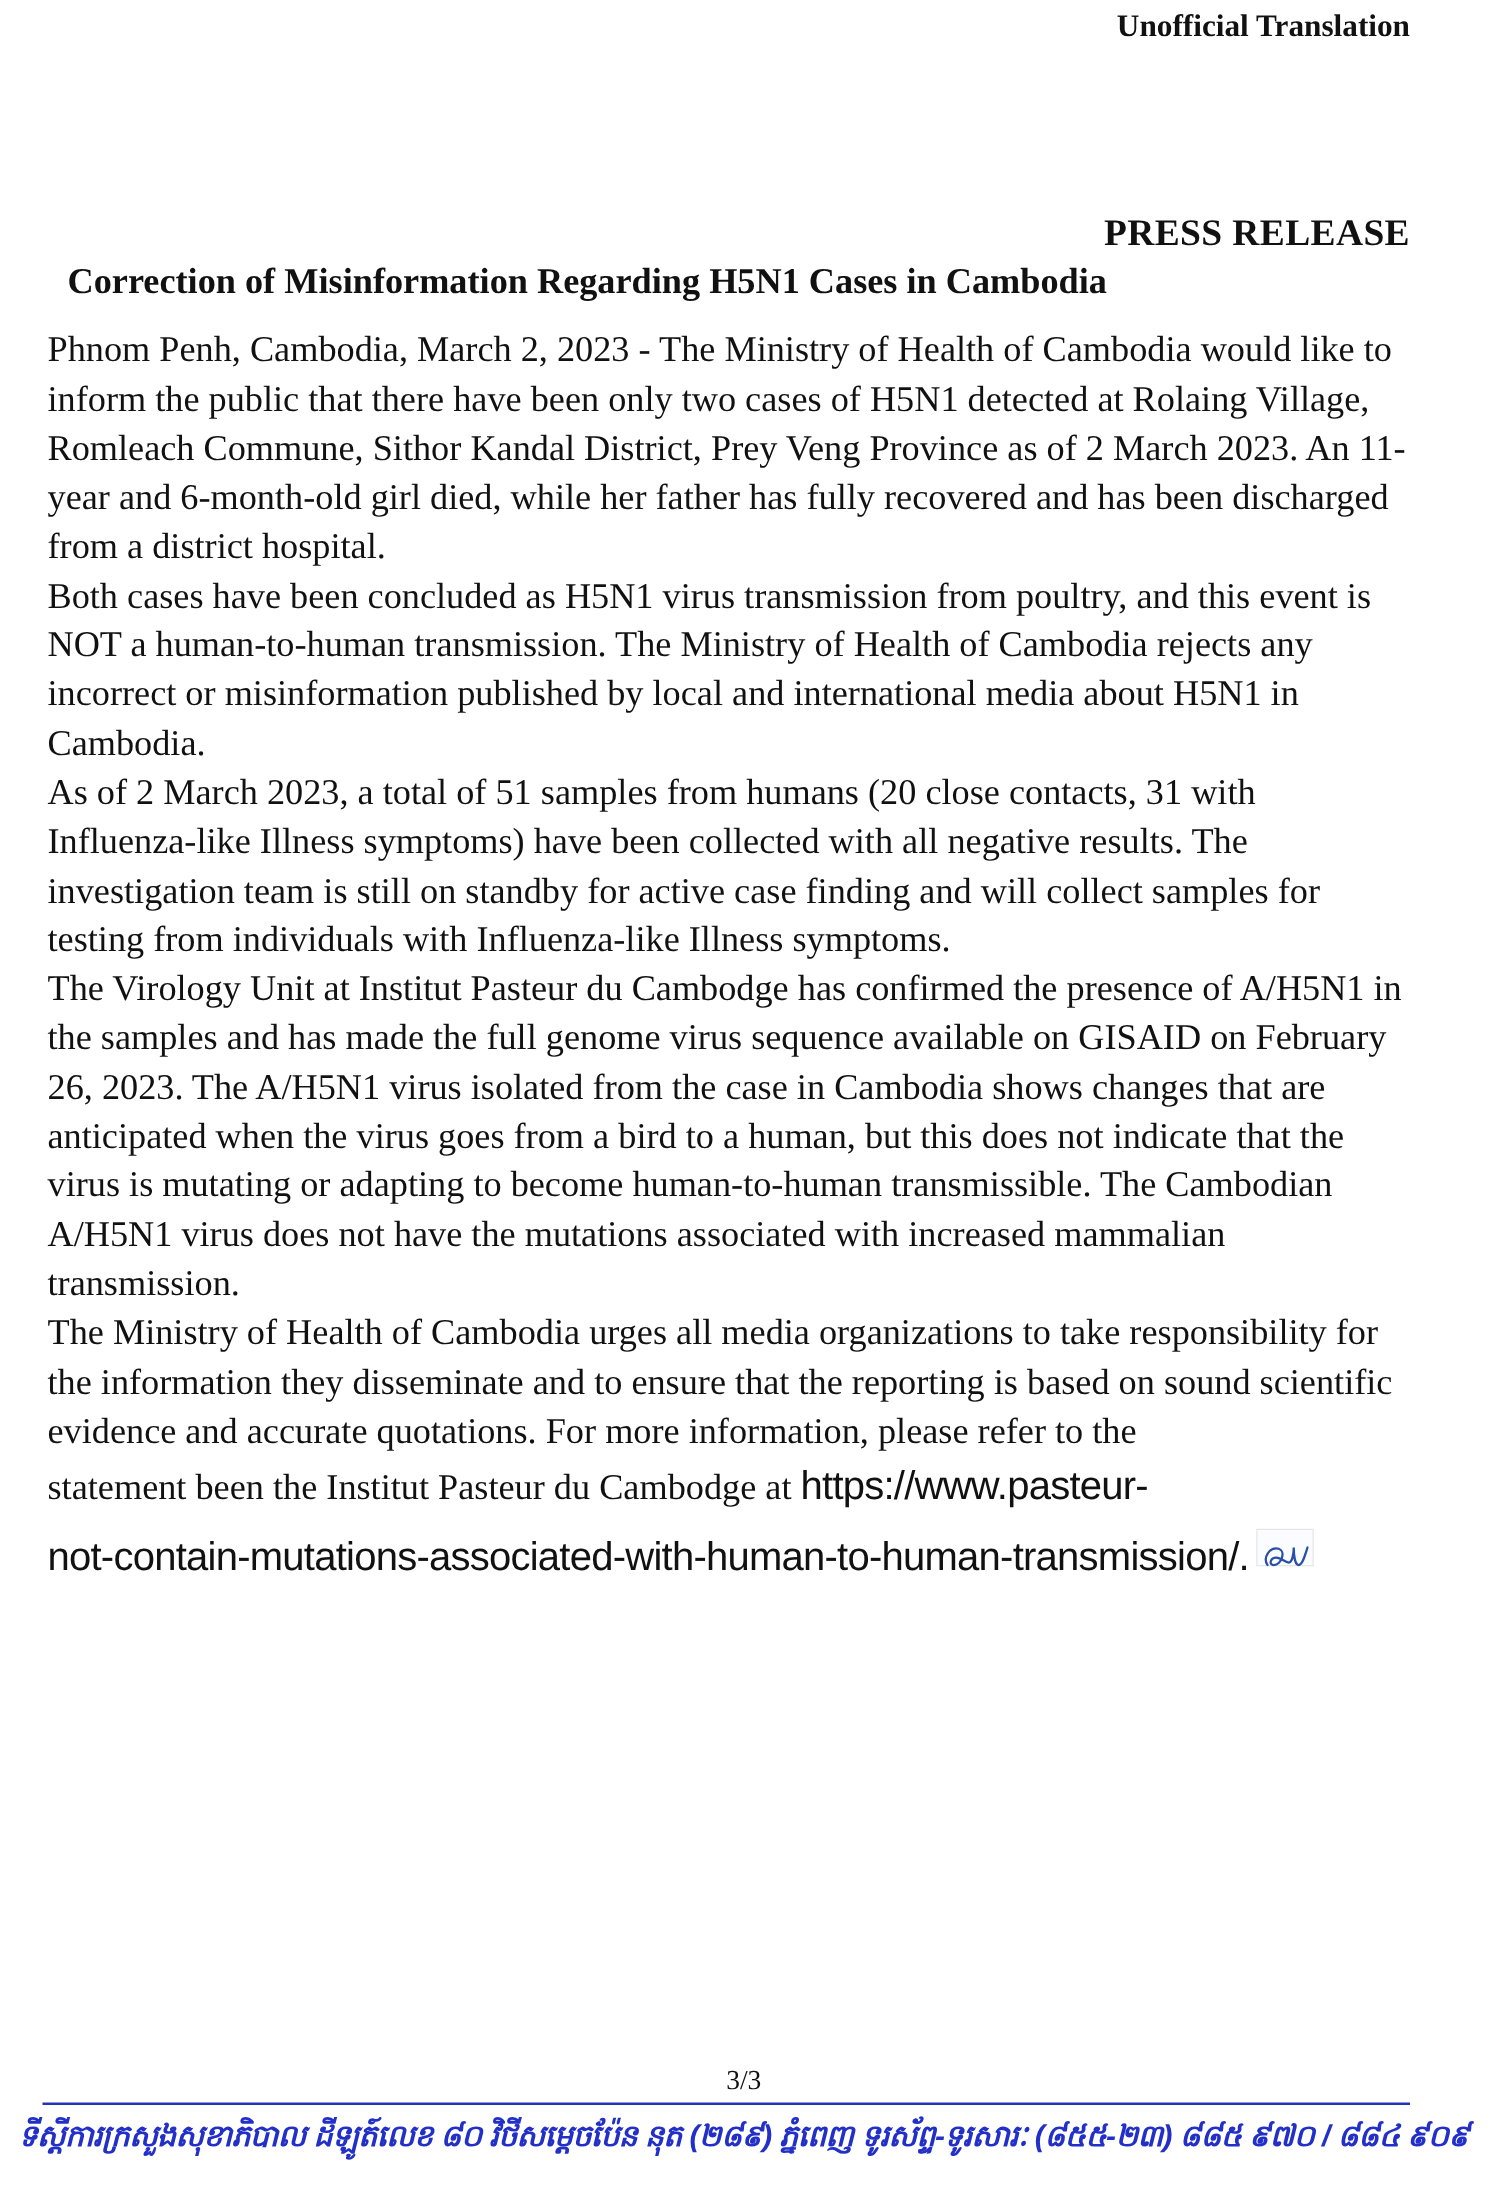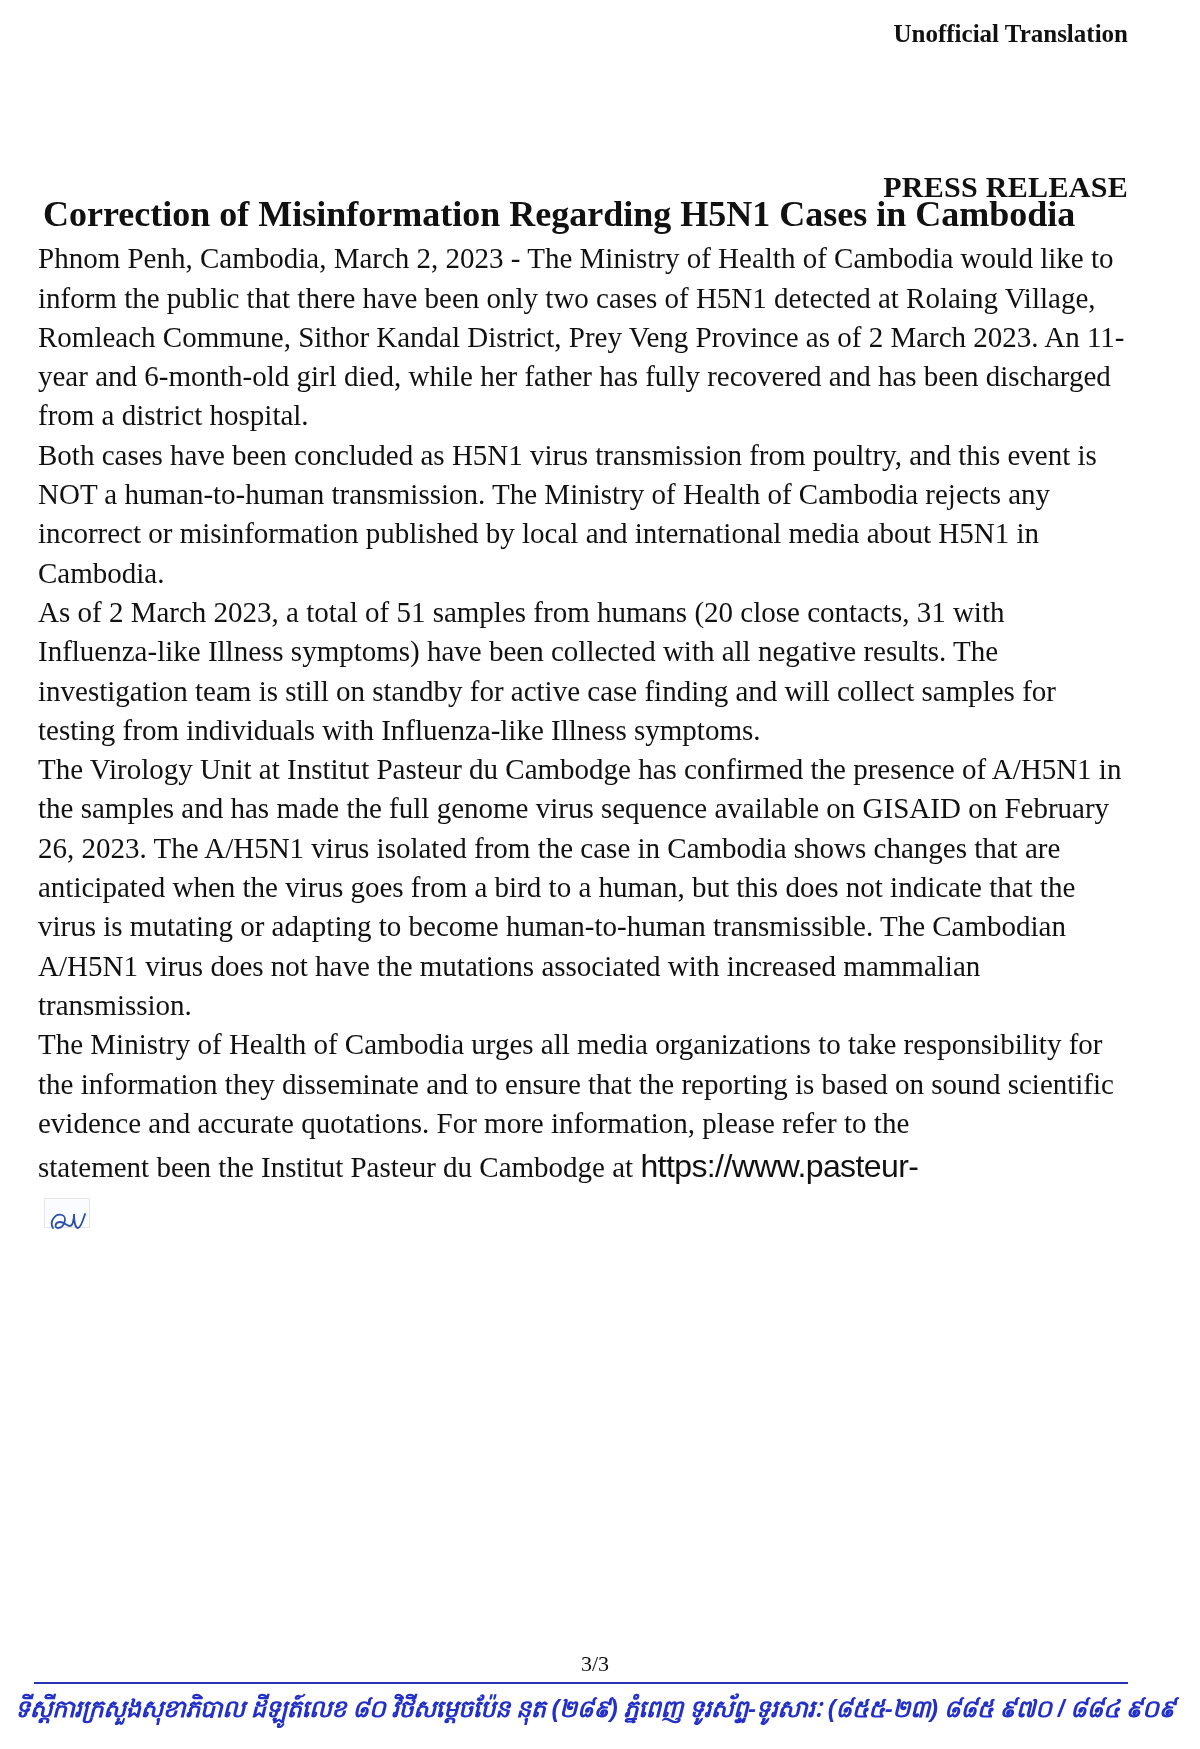--- a/index.html
+++ b/index.html
@@ -1,22 +1,22 @@
 <!DOCTYPE html>
 <html><head>
   <meta charset="utf-8">
   <style>
     html, body { margin: 0; padding: 0; background: #ffffff; }
     body { width: 1200px; height: 1749px; position: relative; overflow: hidden; color: #111; }
     .serif { font-family: "Liberation Serif", "DejaVu Serif", serif; }
     .sans { font-family: "Liberation Sans", "DejaVu Sans", sans-serif; }
-    #unofficial { position: absolute; right: 72px; top: 8px; font-weight: bold; font-size: 25px; margin-top: 12px; }
+    #unofficial { position: absolute; right: 72px; top: 8px; font-weight: bold; font-size: 25px; }
     #press { position: absolute; right: 72px; top: 126px; font-weight: bold; font-size: 30px; letter-spacing: 0.3px; margin-top: 44px; }
     #content { position: absolute; left: 38px; top: 190px; width: 1090px; font-size: 29px; line-height: 39.3px; }
-    #content h1 { font-size: 36px; font-weight: bold; margin: 5px; line-height: 39.3px; }
+    #content h1 { font-size: 29px; font-weight: bold; margin: 16px; line-height: 39.3px; }
     #content p { margin: 0; }
     .url-line { font-family: "Liberation Sans", "DejaVu Sans", sans-serif; font-size: 32px; letter-spacing: -0.6px; }
     .urlrow { display: block; line-height: 55px; }
     #signature { display: inline-block; width: 44px; height: 28px; vertical-align: -4px; margin-left: 6px; border: 1px solid #e6e6e6; background: #fafcff; }
     #page-num { position: absolute; left: 0; width: 1190px; text-align: center; top: 1651px; font-size: 22px; }
     #footer-rule { position: absolute; left: 34px; width: 1094px; top: 1682px; height: 0; border-top: 2px solid #2633b5; }
     #footer-address { position: absolute; left: 0; width: 1190px; text-align: center; top: 1694px; font-size: 24px; font-weight: bold; color: #2330c8; letter-spacing: -0.5px; white-space: nowrap; font-style: italic; }
   </style>
 </head>
 <body>
@@ -29,21 +29,21 @@
   <p>Phnom Penh, Cambodia, March 2, 2023 - The Ministry of Health of Cambodia would like to inform the public that there have been only two cases of H5N1 detected at Rolaing Village, Romleach Commune, Sithor Kandal District, Prey Veng Province as of 2 March 2023. An 11-year and 6-month-old girl died, while her father has fully recovered and has been discharged from a district hospital.</p>
   <p>Both cases have been concluded as H5N1 virus transmission from poultry, and this event is NOT a human-to-human transmission. The Ministry of Health of Cambodia rejects any incorrect or misinformation published by local and international media about H5N1 in Cambodia.</p>
   <p>As of 2 March 2023, a total of 51 samples from humans (20 close contacts, 31 with Influenza-like Illness symptoms) have been collected with all negative results. The investigation team is still on standby for active case finding and will collect samples for testing from individuals with Influenza-like Illness symptoms.</p>
   <p>The Virology Unit at Institut Pasteur du Cambodge has confirmed the presence of A/H5N1 in the samples and has made the full genome virus sequence available on GISAID on February 26, 2023. The A/H5N1 virus isolated from the case in Cambodia shows changes that are anticipated when the virus goes from a bird to a human, but this does not indicate that the virus is mutating or adapting to become human-to-human transmissible. The Cambodian A/H5N1 virus does not have the mutations associated with increased mammalian transmission.</p>
   <p>The Ministry of Health of Cambodia urges all media organizations to take responsibility for the information they disseminate and to ensure that the reporting is based on sound scientific evidence and accurate quotations. For more information, please refer to the</p>
   <div id="last-para">
     <span class="urlrow" style="margin-top:-4px;">
       <span>statement been the Institut Pasteur du Cambodge at </span><span class="url-line">https://www.pasteur-</span>
     </span>
     <span class="urlrow">
-      <span id="signature"><svg width="44" height="28" viewBox="0 0 44 28">
+      <span class="url-line">not-contain-mutations-associated-with-human-to-human-transmission/.</span><span id="signature"><svg width="44" height="28" viewBox="0 0 44 28">
             <path d="M8 20 C4 14 10 5 17 7 C23 9 19 20 13 20 C9 20 10 14 15 14 C19 14 22 18 25 18 C28 18 29 10 29 6 C29 12 30 20 33 20 C36 20 38 12 40 6" fill="none" stroke="#2a4fa8" stroke-width="1.8" stroke-linecap="round"></path>
           </svg></span>
     </span>
   </div>
 </div>
 
 <div id="page-num" class="serif">3/3</div>
 <div id="footer-rule"></div>
 <div id="footer-address" class="sans">ទីស្តីការក្រសួងសុខាភិបាល ដីឡូត៍លេខ ៨០ វិថីសម្តេចប៉ែន នុត (២៨៩) ភ្នំពេញ ទូរស័ព្ទ-ទូរសារៈ (៨៥៥-២៣) ៨៨៥ ៩៧០ / ៨៨៤ ៩០៩</div>
 

